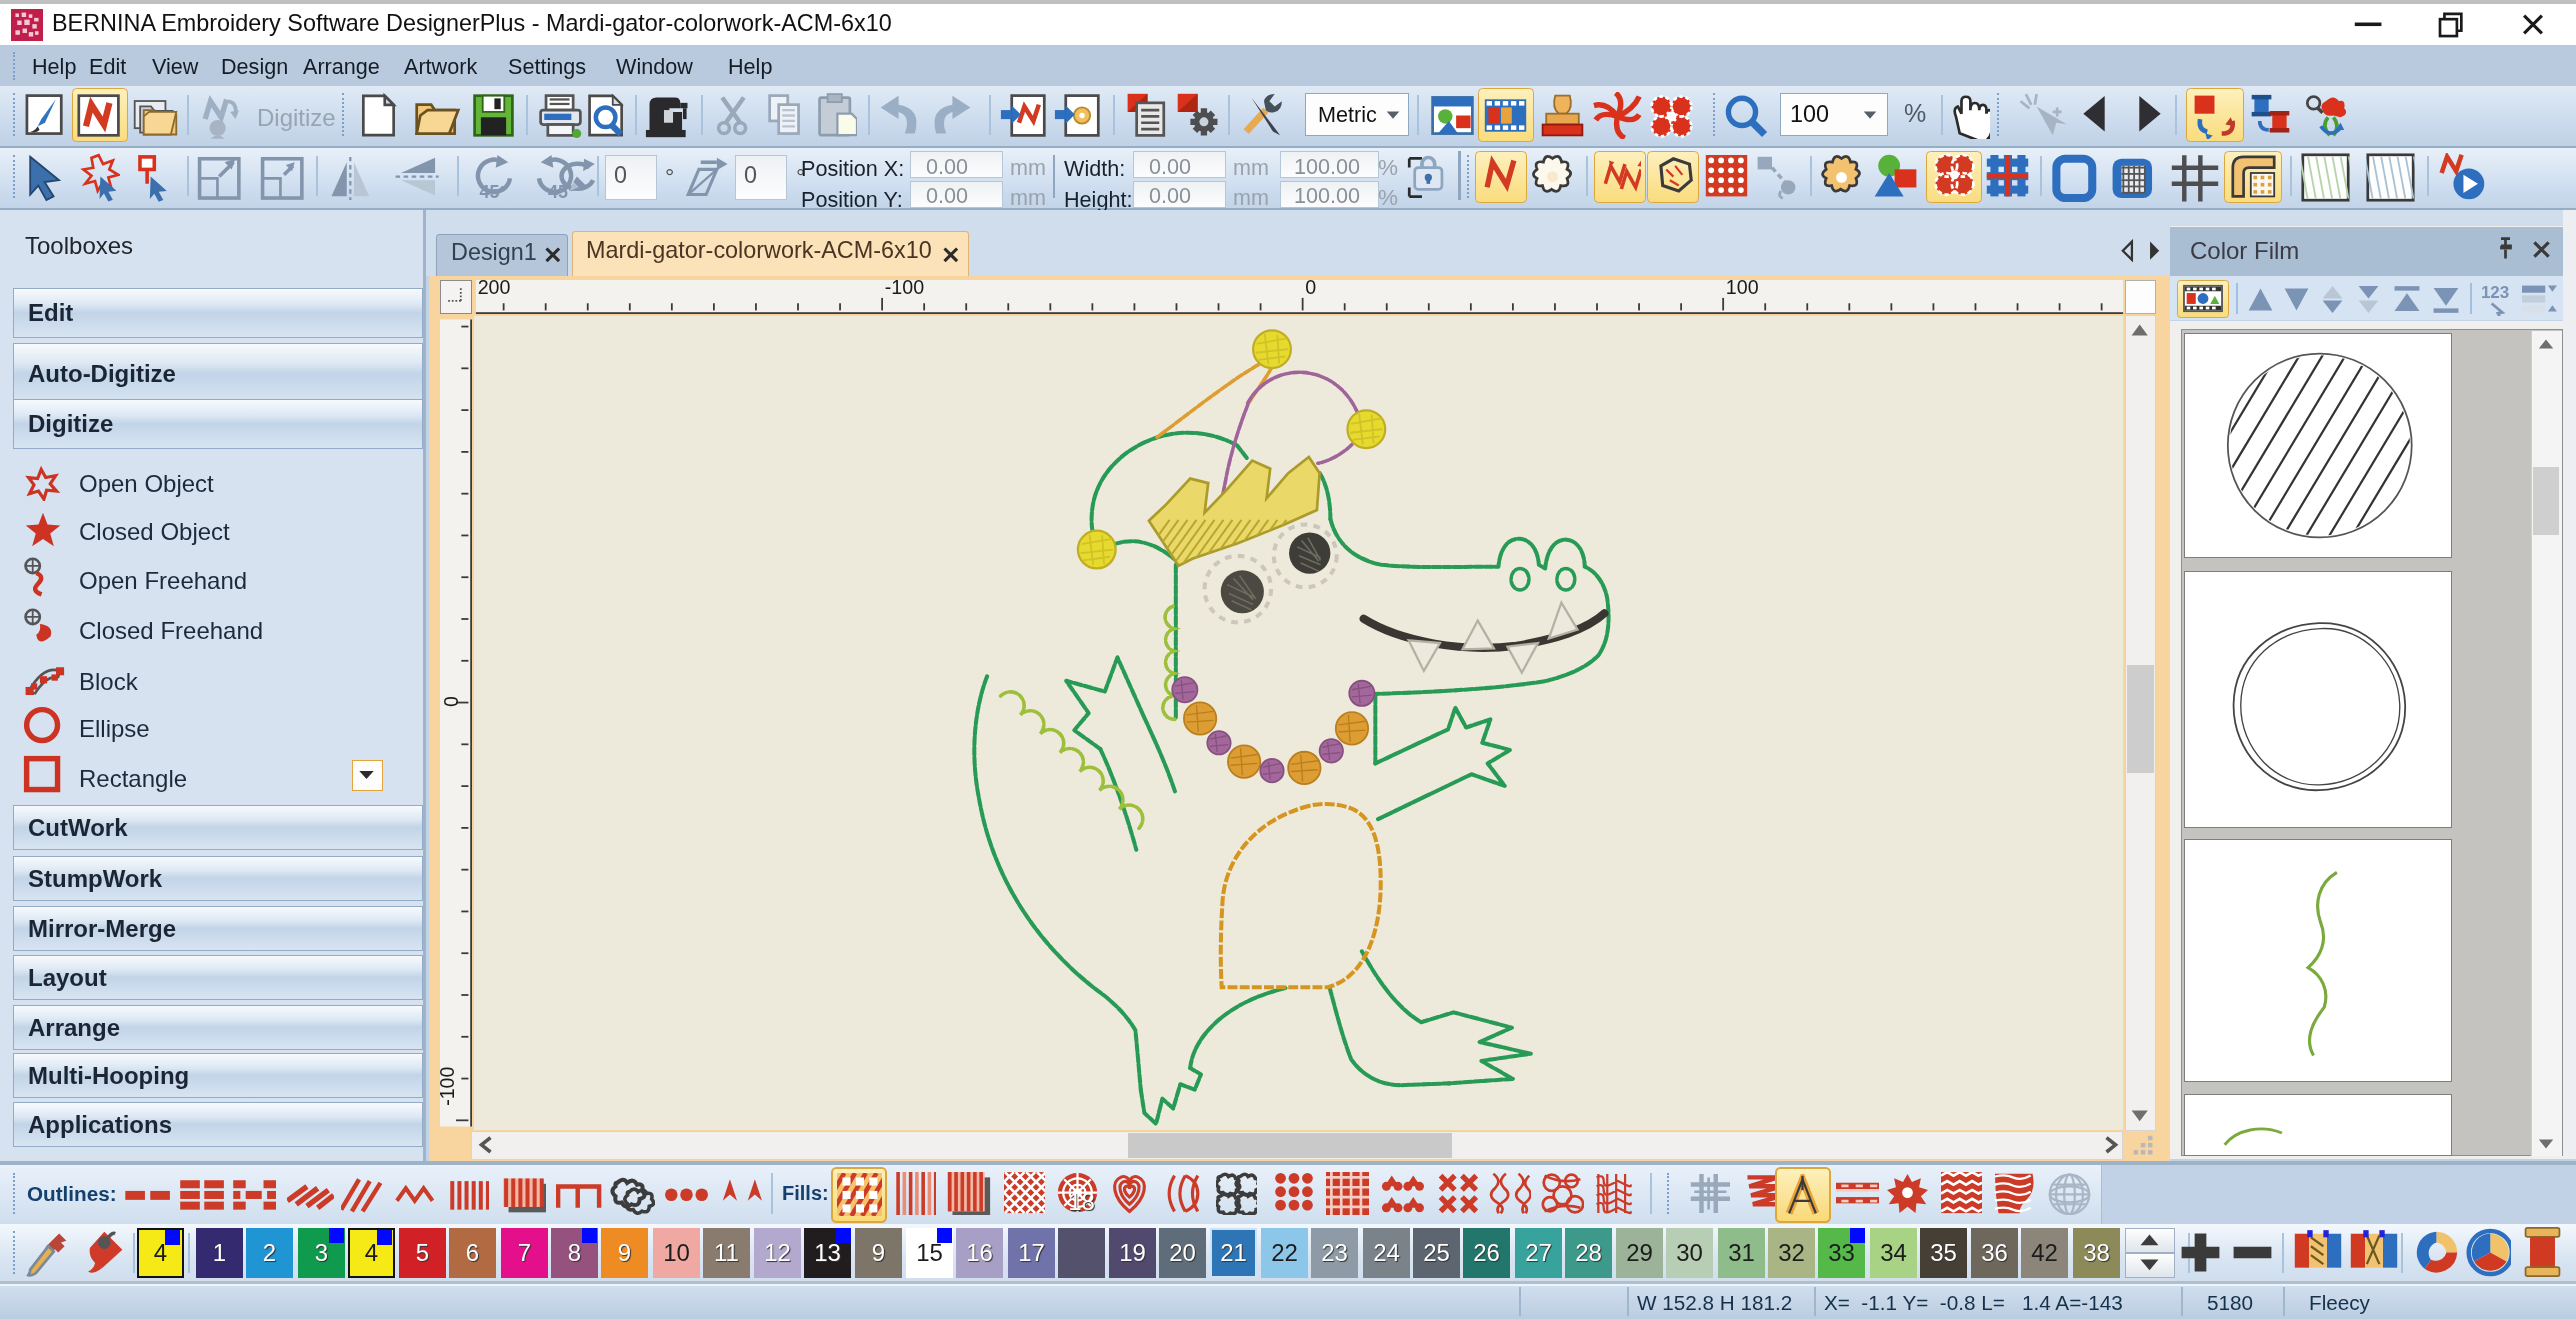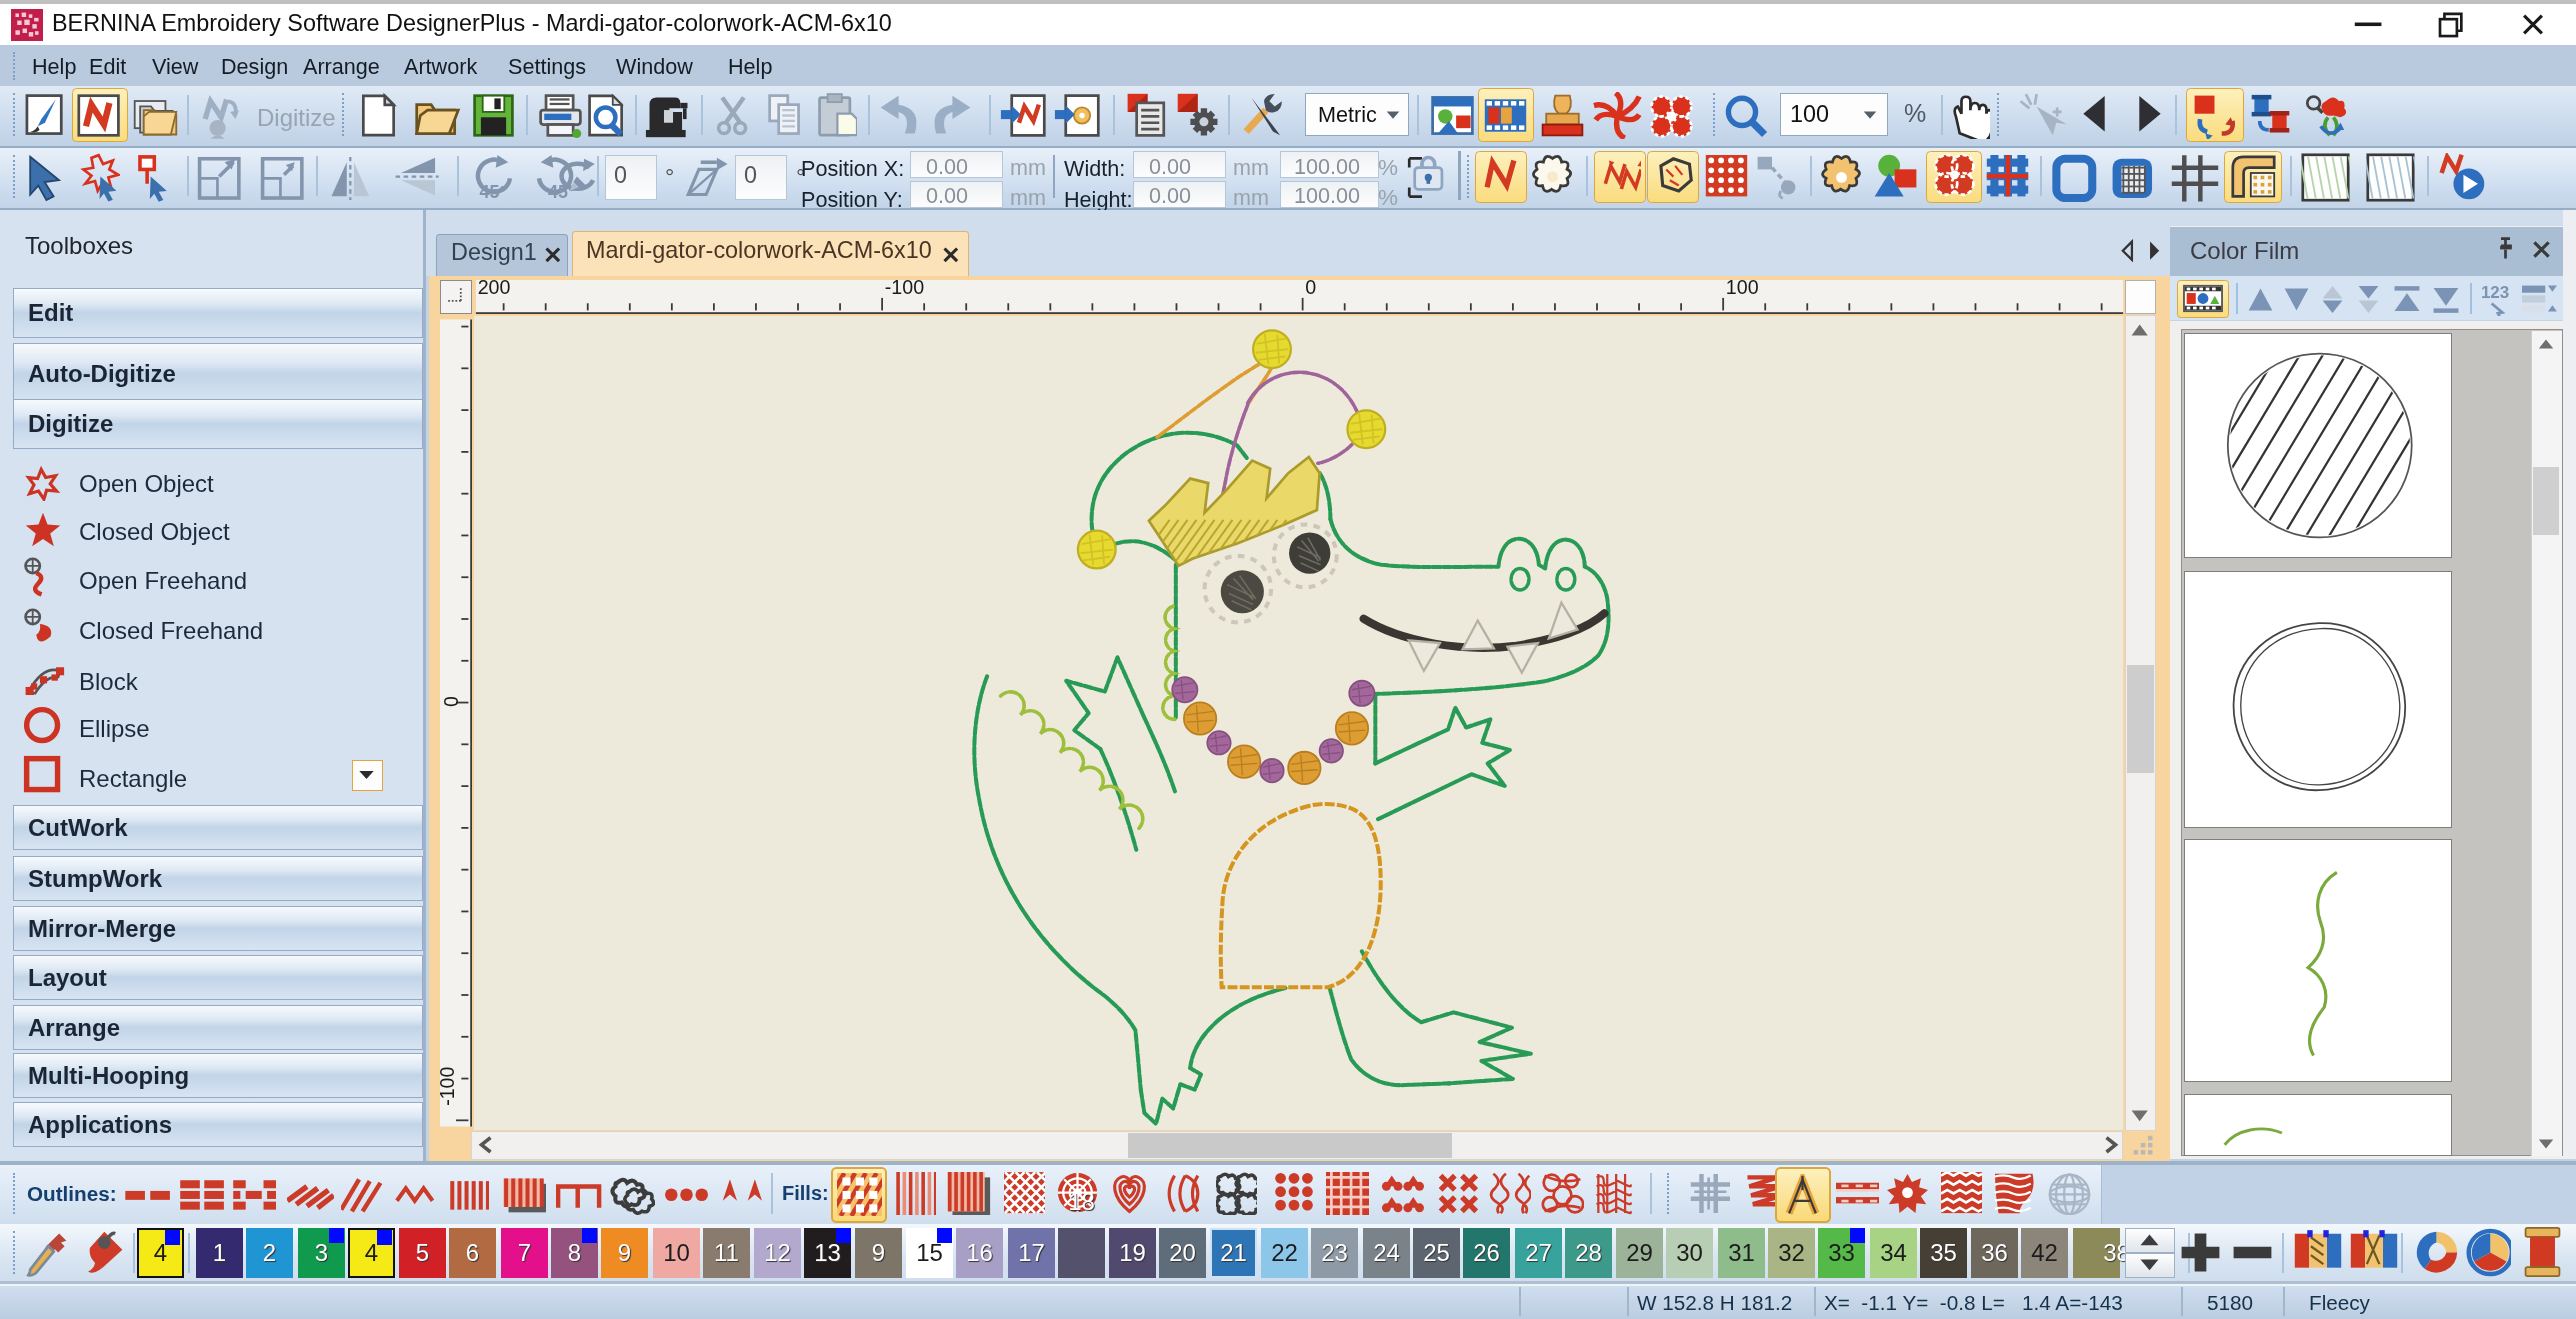--- a/index.html
+++ b/index.html
@@ -1507,21 +1507,21 @@
   </div>
 <div class="ab" style="left:1971px;top:1228px;width:47px;height:50px;background:#6e675c;border:none;box-sizing:border-box"></div>
 <div class="ab" style="left:1971px;top:1239px;">
     <div style="width:47px;text-align:center;font-size:24px;text-shadow:0.9px 0.9px 0.9px #333;color:#fff">36</div>
   </div>
 <div class="ab" style="left:2021px;top:1228px;width:47px;height:50px;background:#8c867a;border:none;box-sizing:border-box"></div>
 <div class="ab" style="left:2021px;top:1239px;">
     <div style="width:47px;text-align:center;font-size:24px;color:#1c1c1c">42</div>
   </div>
 <div class="ab" style="left:2073px;top:1228px;width:47px;height:50px;background:#8c8a59;border:none;box-sizing:border-box"></div>
-<div class="ab" style="left:2073px;top:1239px;padding-left:20px;">
+<div class="ab" style="left:2073px;top:1239px;">
     <div style="width:47px;text-align:center;font-size:24px;text-shadow:0.9px 0.9px 0.9px #333;color:#fff">38</div>
   </div>
 <div class="ab" style="left:2125px;top:1228px;width:50px;height:25px;background:linear-gradient(#fefefe,#dfe5ec);border:1.8px solid #9fb0c2;box-sizing:border-box"><svg width="47" height="21.6" viewBox="0 0 52 24">
       <path d="M26 6 L36 18 H16 Z" fill="#3c3c3c"></path>
     </svg></div>
 <div class="ab" style="left:2125px;top:1253px;width:50px;height:25px;background:linear-gradient(#fefefe,#dfe5ec);border:1.8px solid #9fb0c2;box-sizing:border-box"><svg width="47" height="21.6" viewBox="0 0 52 24">
       <path d="M26 18 L36 6 H16 Z" fill="#3c3c3c"></path>
     </svg></div>
 <div class="ab" style="left:2188px;top:1233px;width:1.8px;height:40px;background:#a9c3dc"></div>
 <svg class="ab" style="left:2178px;top:1230px" width="45" height="45" viewBox="0 0 50 50">

